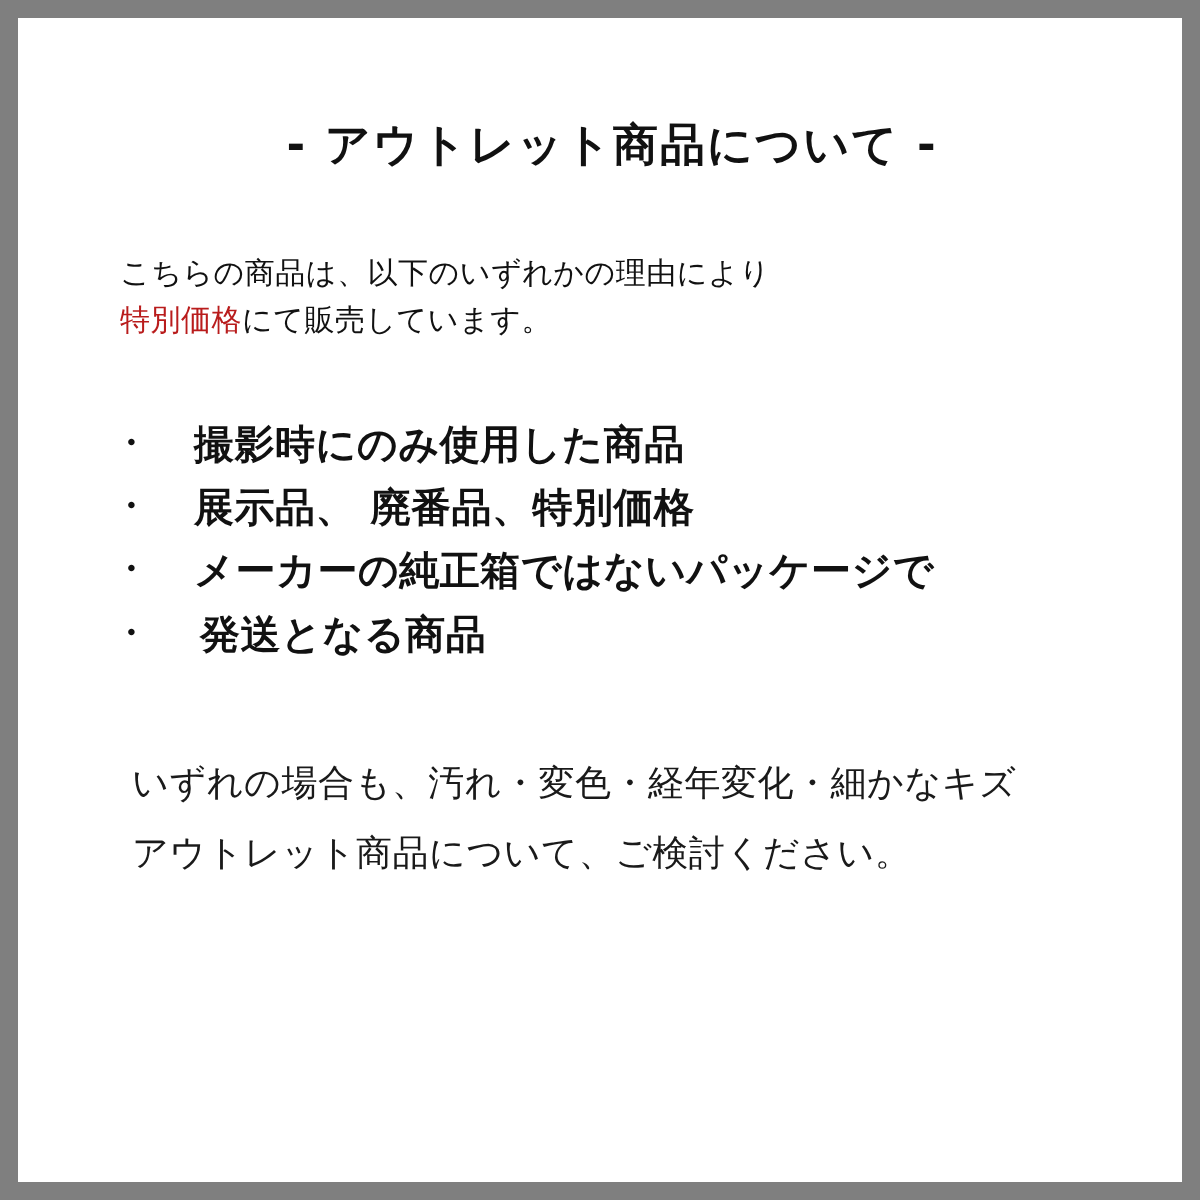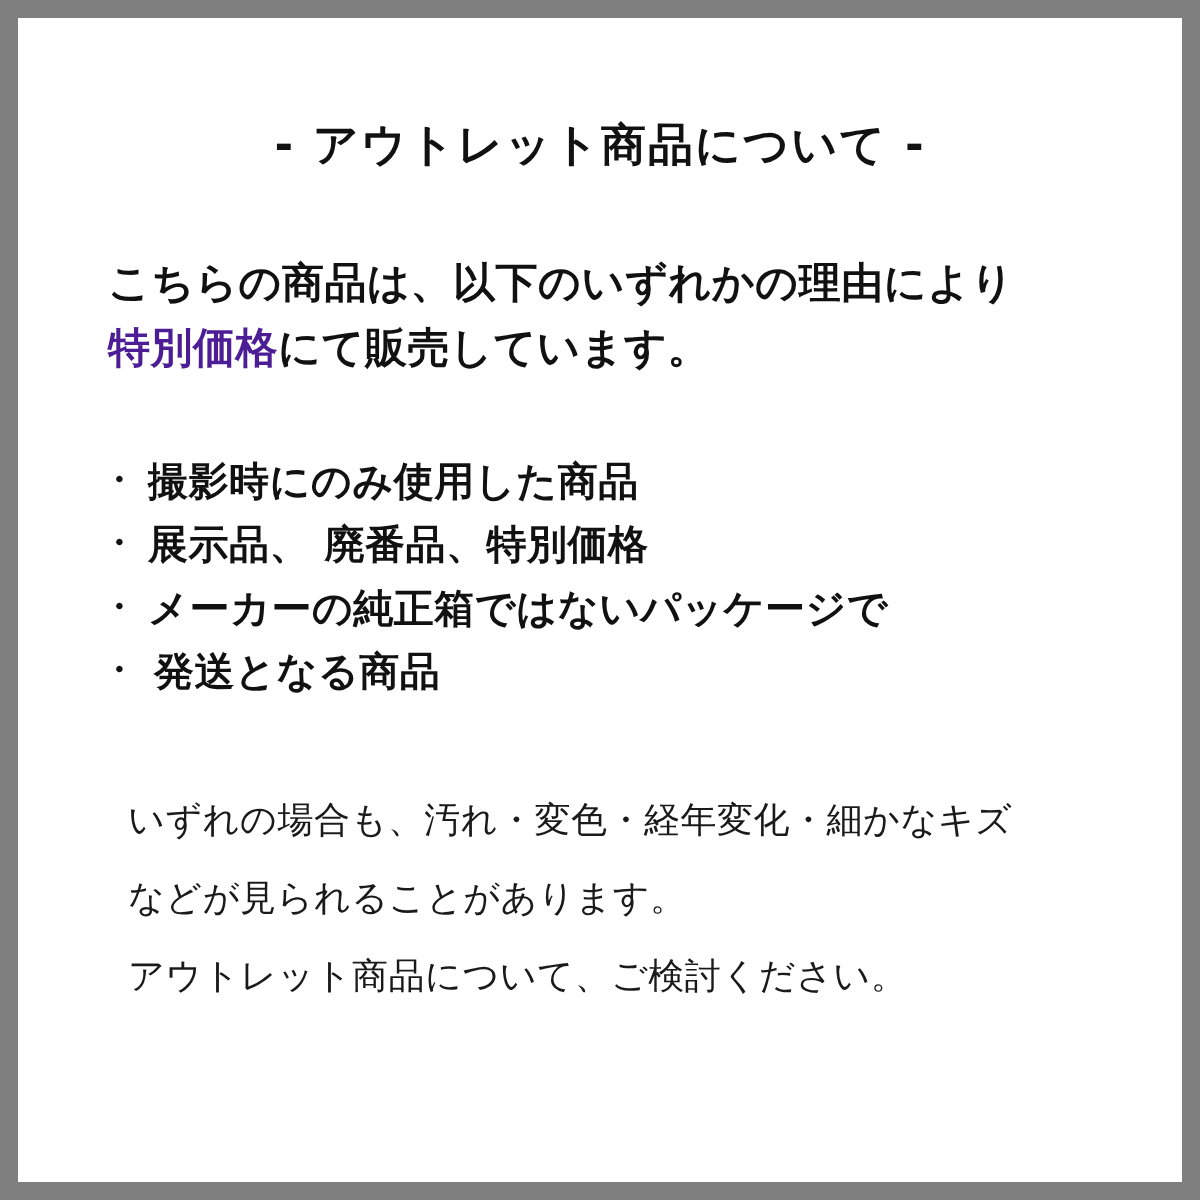--- a/index.html
+++ b/index.html
@@ -17,47 +17,47 @@
     position: absolute;
     left: 18px;
     top: 18px;
     width: 1164px;
     height: 1164px;
     background: #ffffff;
     box-sizing: border-box;
   }
   .content {
     position: absolute;
-    left: 0;
+    left: 12px;
     top: 0;
     width: 100%;
     height: 100%;
     box-sizing: border-box;
     padding: 100px 70px 0 70px;
   }
   .title {
     text-align: center;
     font-size: 45px;
     font-weight: bold;
     color: #111111;
     letter-spacing: 2px;
     margin: 0 0 78px 0;
     line-height: 1.2;
   }
   .lead {
-    font-size: 42px;
-    font-weight: bold;
+    font-size: 30px;
+    font-weight: normal;
     color: #111111;
     line-height: 1.55;
     margin: 8px 0 70px 0;
     letter-spacing: 0.5px;
     padding-left: 20px;
   }
   .lead .hl {
-    color: #4c1d95;
+    color: #b91c1c;
   }
   .bullets {
     list-style: none;
     margin: 0 0 86px 0;
     padding: 0 0 0 14px;
   }
   .bullets li {
     font-size: 40px;
     font-weight: bold;
     color: #111111;
@@ -68,36 +68,37 @@
   }
   .bullets li .dot {
     display: inline-block;
     width: 46px;
     flex: 0 0 46px;
     font-size: 34px;
     line-height: 1.72;
   }
   .bullets li .btext {
     display: block;
+    margin-left: 34px;
   }
   .bullets li .btext .cont {
     display: block;
     padding-left: 6px;
   }
   .note {
     font-size: 36px;
     font-weight: normal;
     color: #1a1a1a;
     line-height: 1.72;
     letter-spacing: 0.5px;
     padding-left: 24px;
     margin: 0;
   }
   .note p {
-    margin: 16px;
+    margin: 8px;
   }
 </style>
 </head>
 <body>
 
 <div class="frame">
   <div class="content">
 
     <h1 class="title">- アウトレット商品について -</h1>
 
@@ -128,18 +129,17 @@
       <li>
         <span class="dot">・</span>
         <span class="btext">
           <span class="cont">発送となる商品</span>
         </span>
       </li>
     </ul>
 
     <div class="note">
       <p>いずれの場合も、汚れ・変色・経年変化・細かなキズ</p>
-      <p>などが見られることがあります。</p>
       <p>アウトレット商品について、ご検討ください。</p>
     </div>
 
   </div>
 </div>
 
 </body></html>

